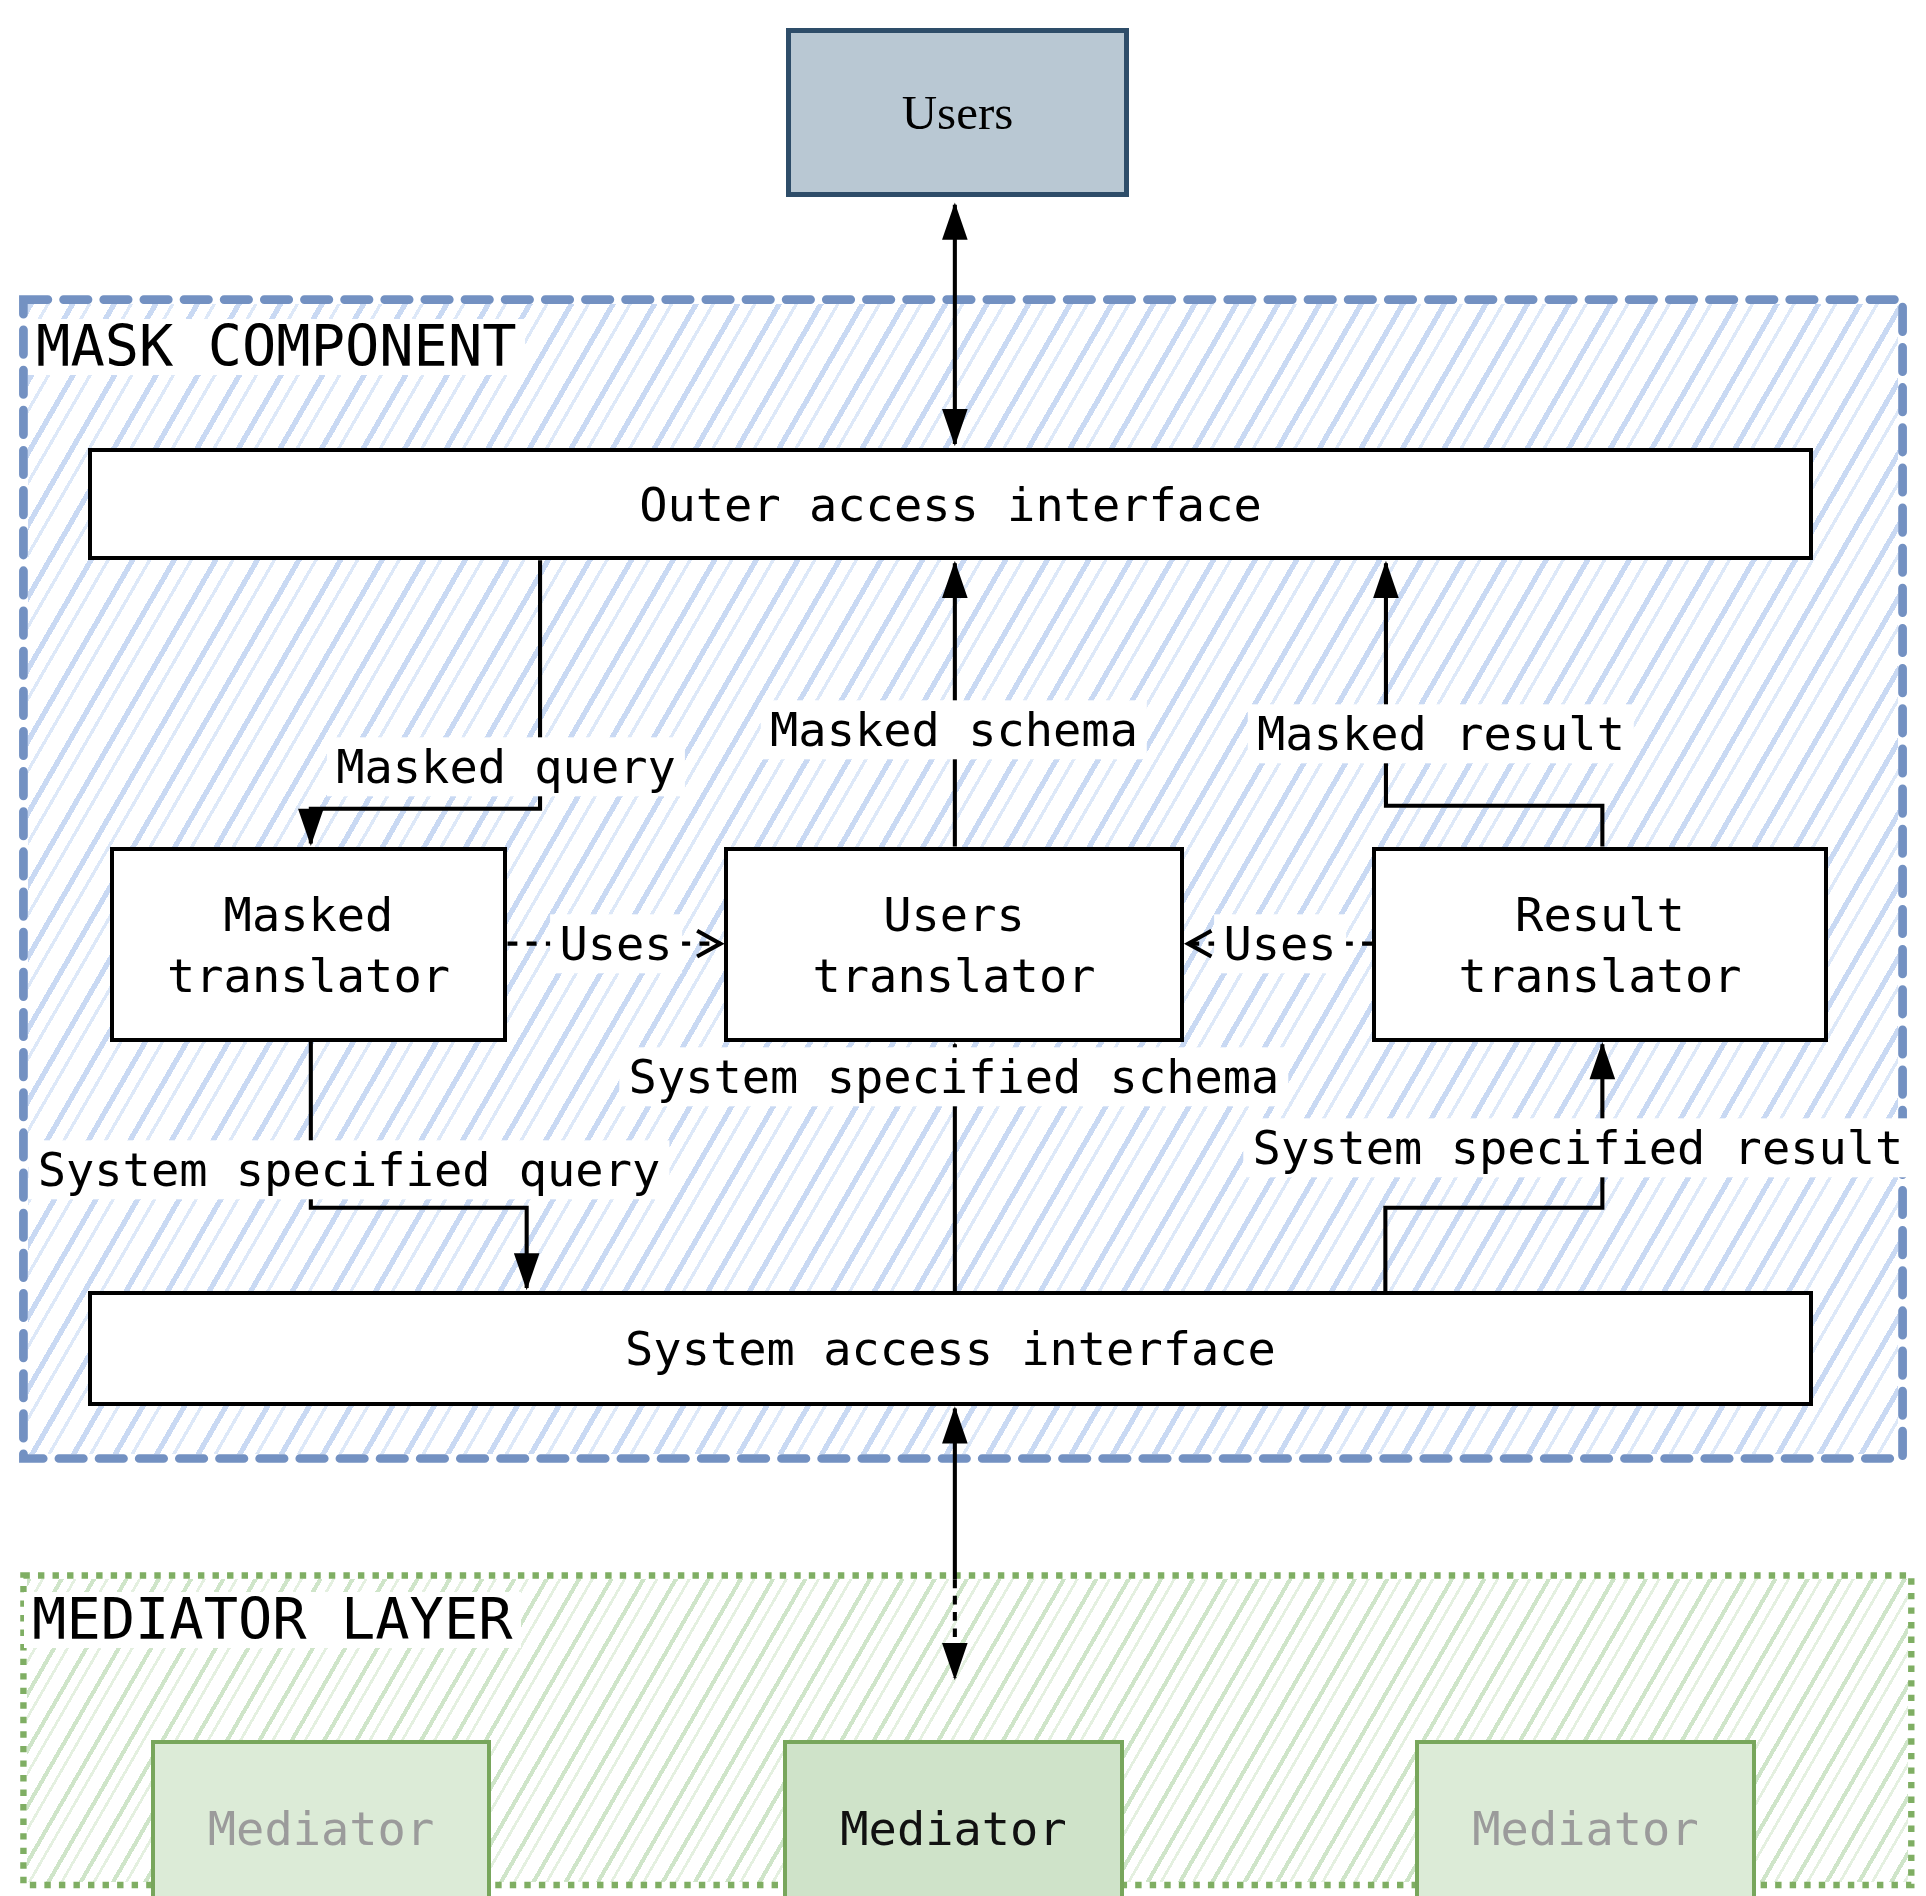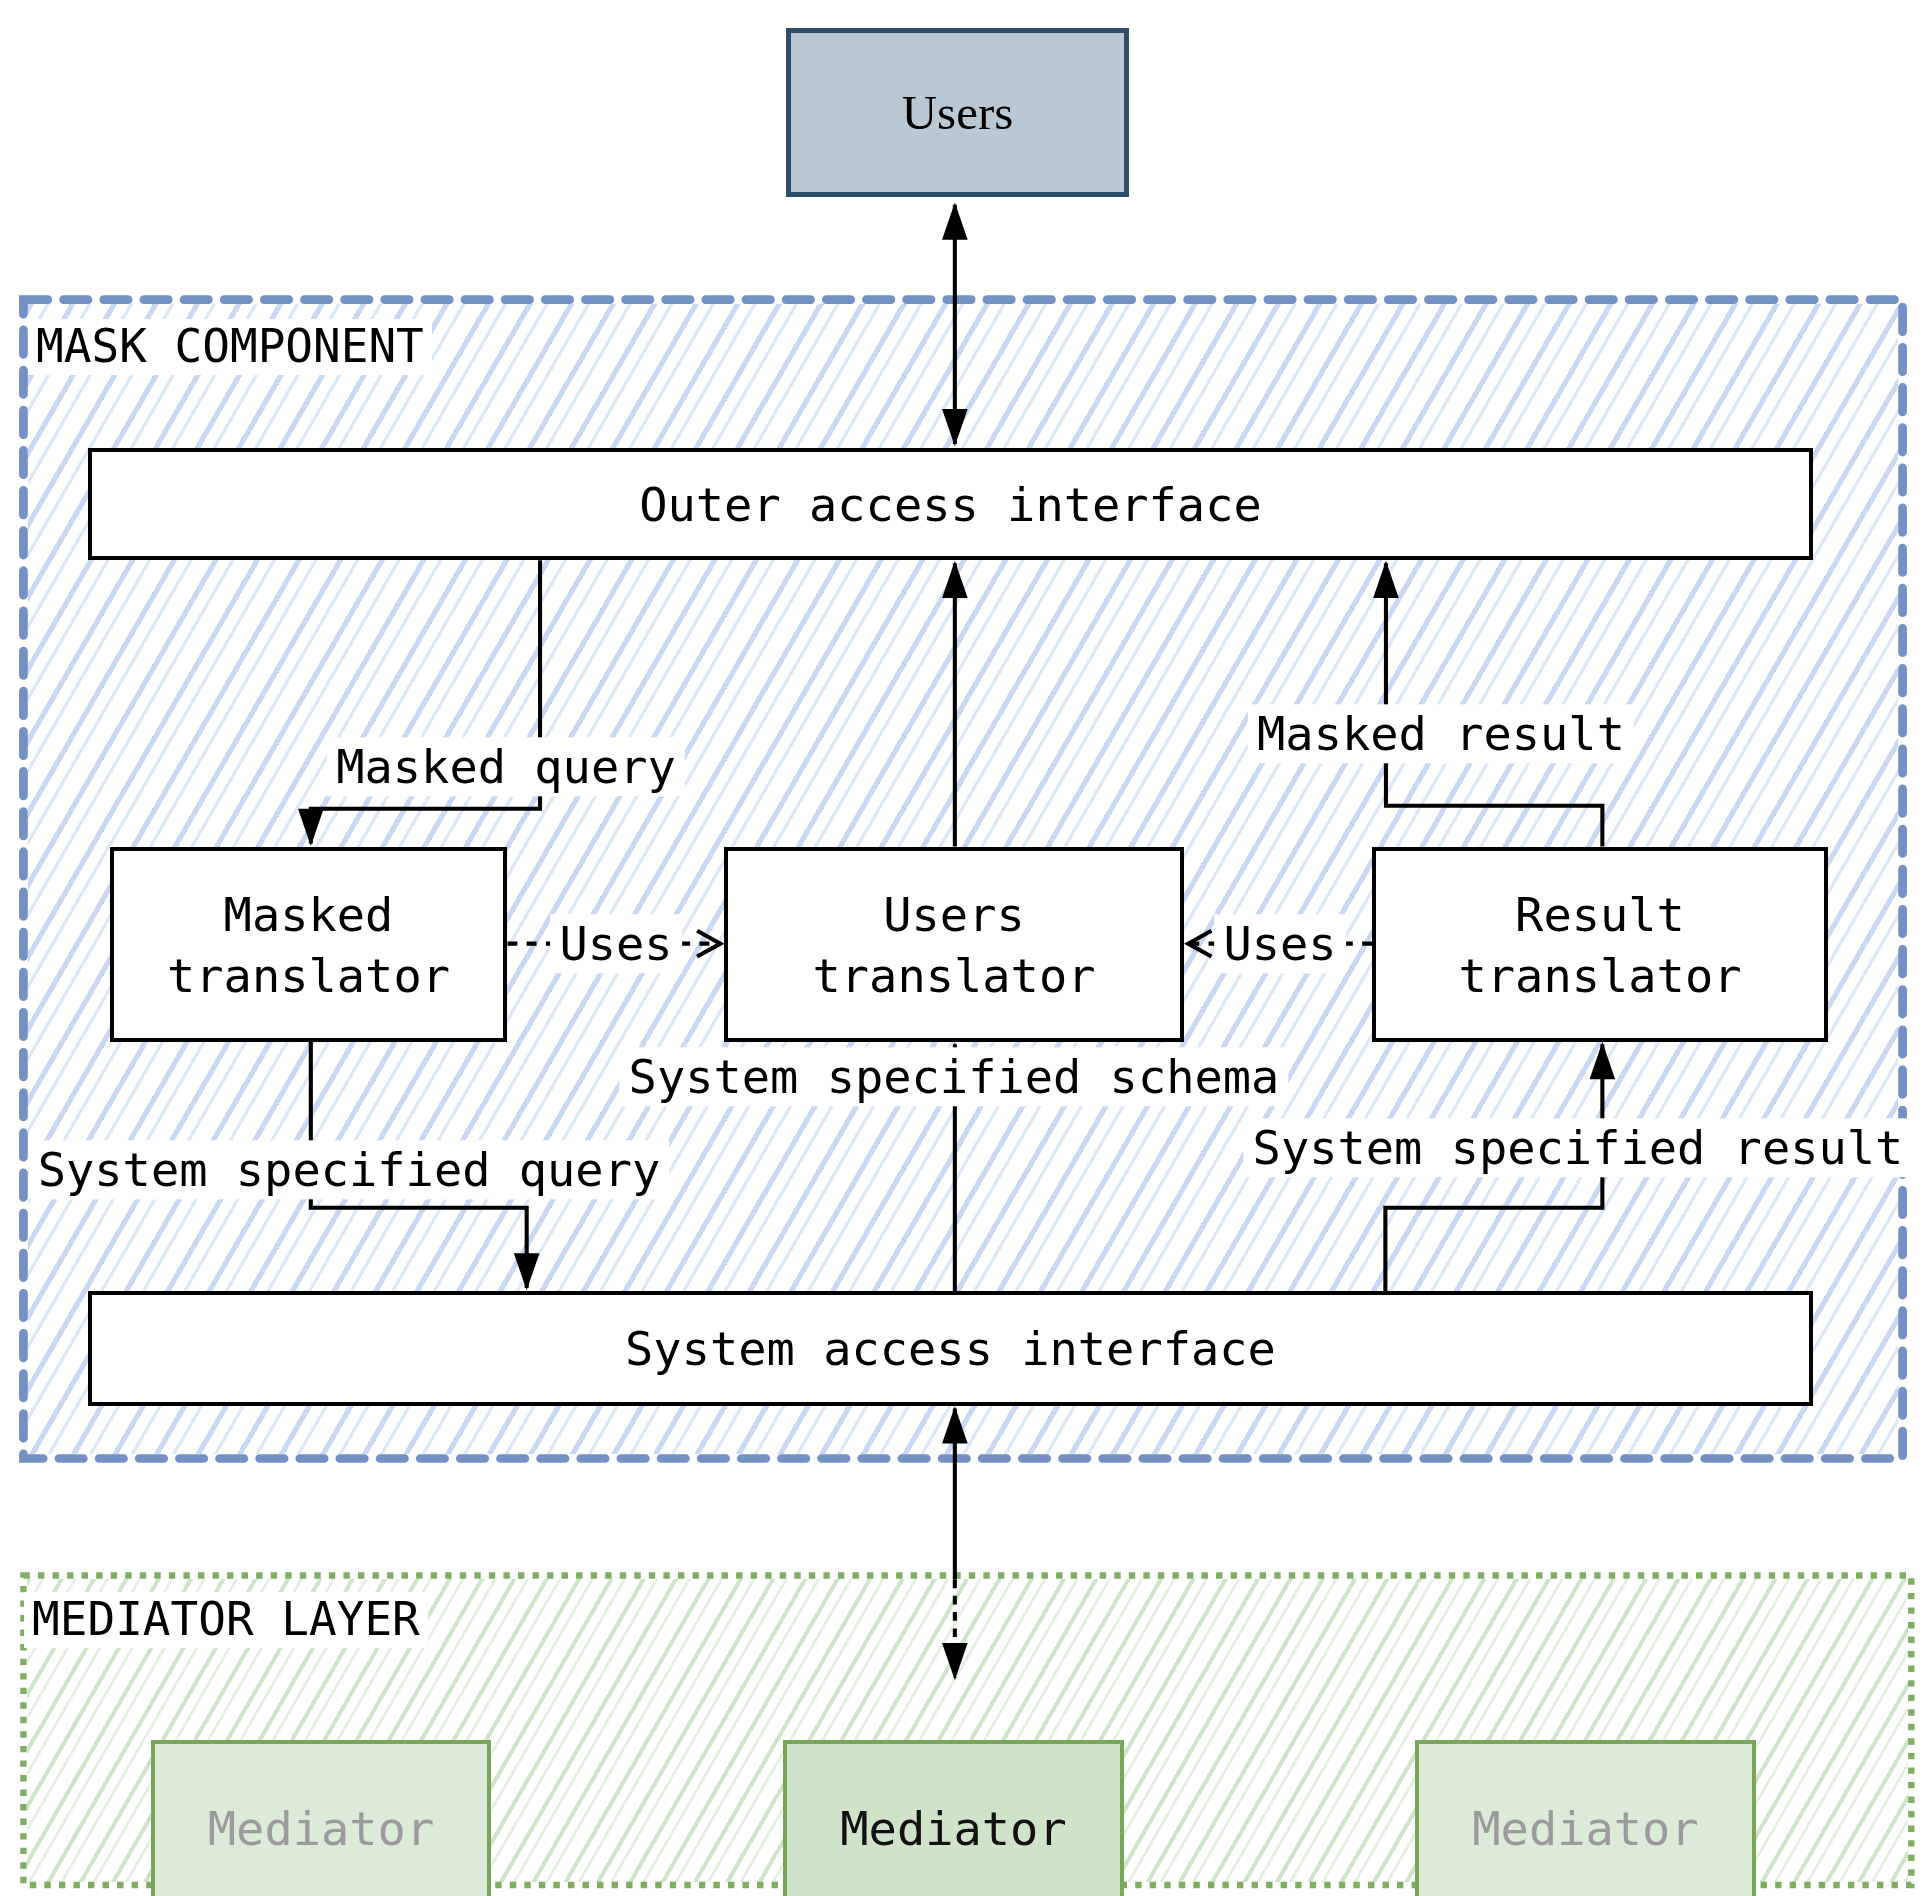--- a/index.html
+++ b/index.html
@@ -45,21 +45,21 @@
     background:var(--mediator_box_fill);}
   .med-left{left:151px; width:340px; color:var(--mediator_text_dim);}
   .med-center{left:783px; width:341px; background:var(--mediator_box_fill_center); color:#111;}
   .med-right{left:1415px; width:341px; color:var(--mediator_text_dim);}
   
   .label{
     position:absolute; transform:translate(-50%,-50%); background:#fff;
     padding:4.7px 9.3px; font-size:47px; white-space:nowrap; z-index:4; line-height:50px;
   }
   .region-title{
-    position:absolute; font-size:46px; background:#fff; padding:2.3px 8.1px;
+    position:absolute; font-size:57px; background:#fff; padding:2.3px 8.1px;
     white-space:nowrap; z-index:4; line-height:51px;
   }
   .t-mask{left:28px; top:319px;}
   .t-mediator{left:24px; top:1592px;}
 </style>
 </head>
 <body>
 
 <div class="canvas">
 
@@ -133,20 +133,21 @@
     <span>Mediator</span>
   </div>
   <div class="box med med-center">
     <span>Mediator</span>
   </div>
   <div class="box med med-right">
     <span>Mediator</span>
   </div>
 
   <div class="label" style="left:506px;  top:727px;margin-top:40px;">Masked query</div>
+  <div class="label" style="left:954px; top:730px;">Masked schema</div>
   <div class="label" style="left:1441px; top:734px;">Masked result</div>
 
   <div class="label" style="left:616px; top:944px;">Uses</div>
   <div class="label" style="left:1280px; top:944px;">Uses</div>
 
   <div class="label" style="left:954px; top:1077px;">System specified schema</div>
   <div class="label" style="left:1578px; top:1148px;">System specified result</div>
   <div class="label" style="left:349px;  top:1170px;">System specified query</div>
 
 </div>

